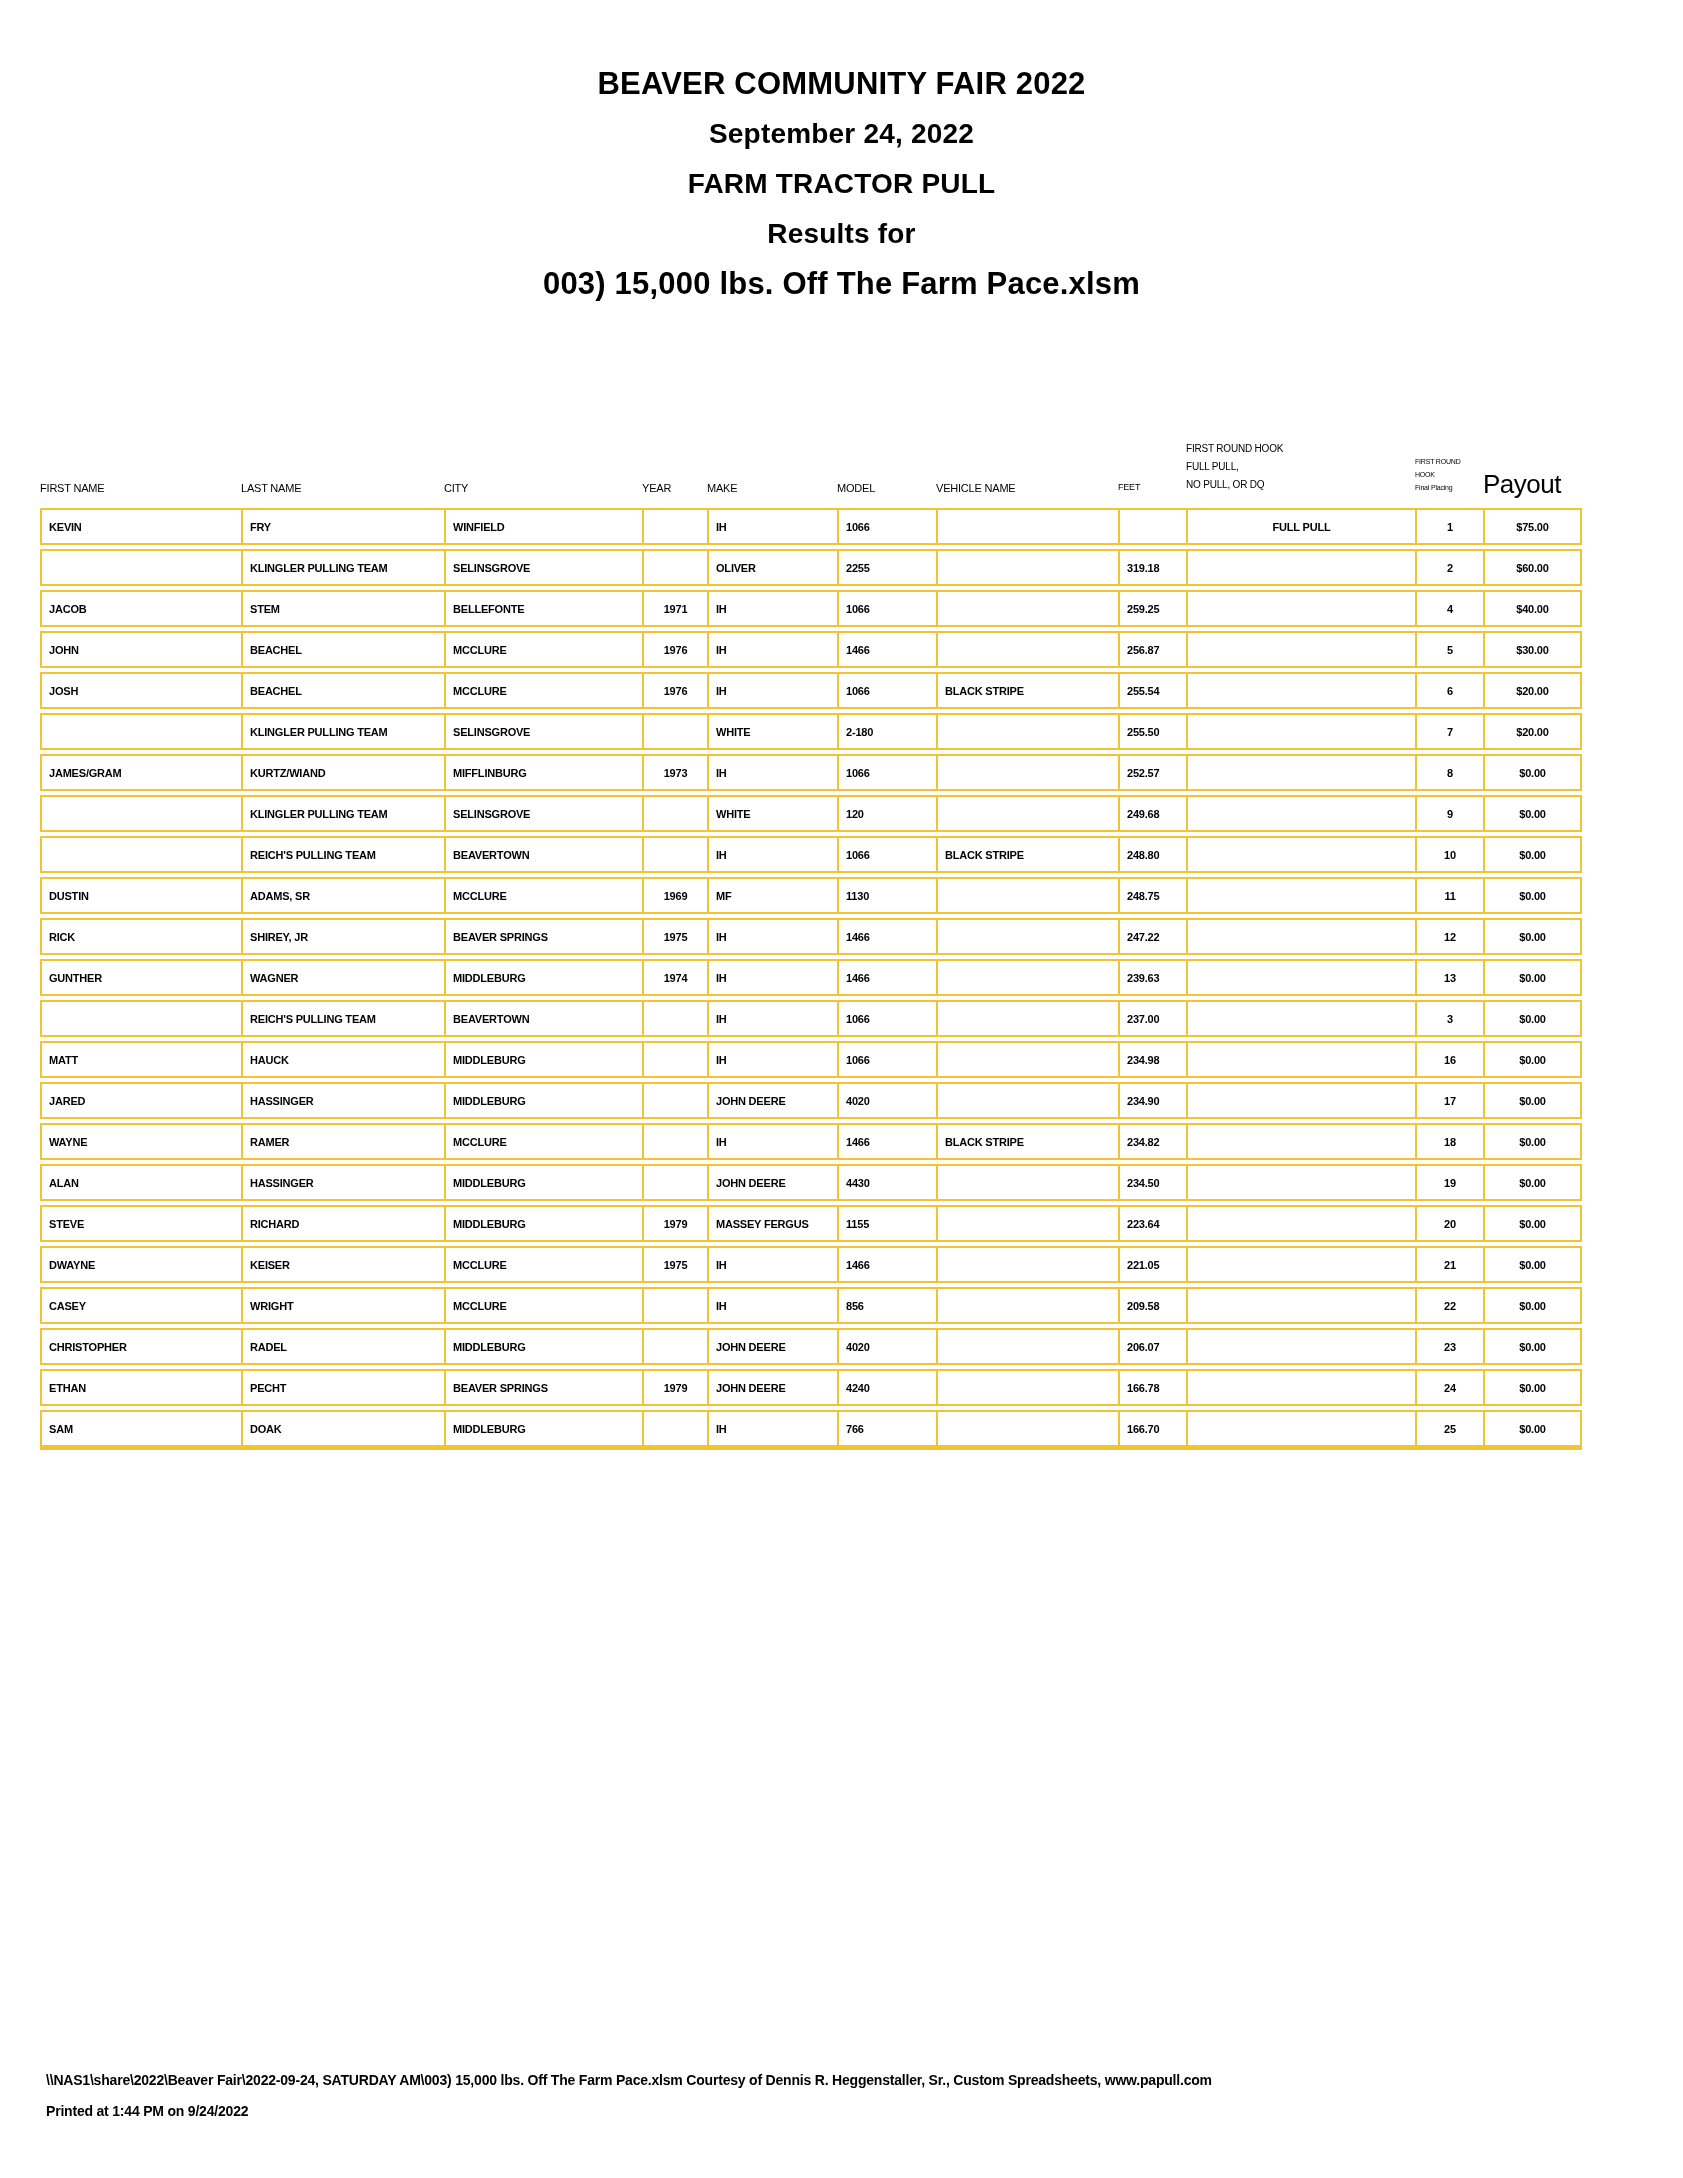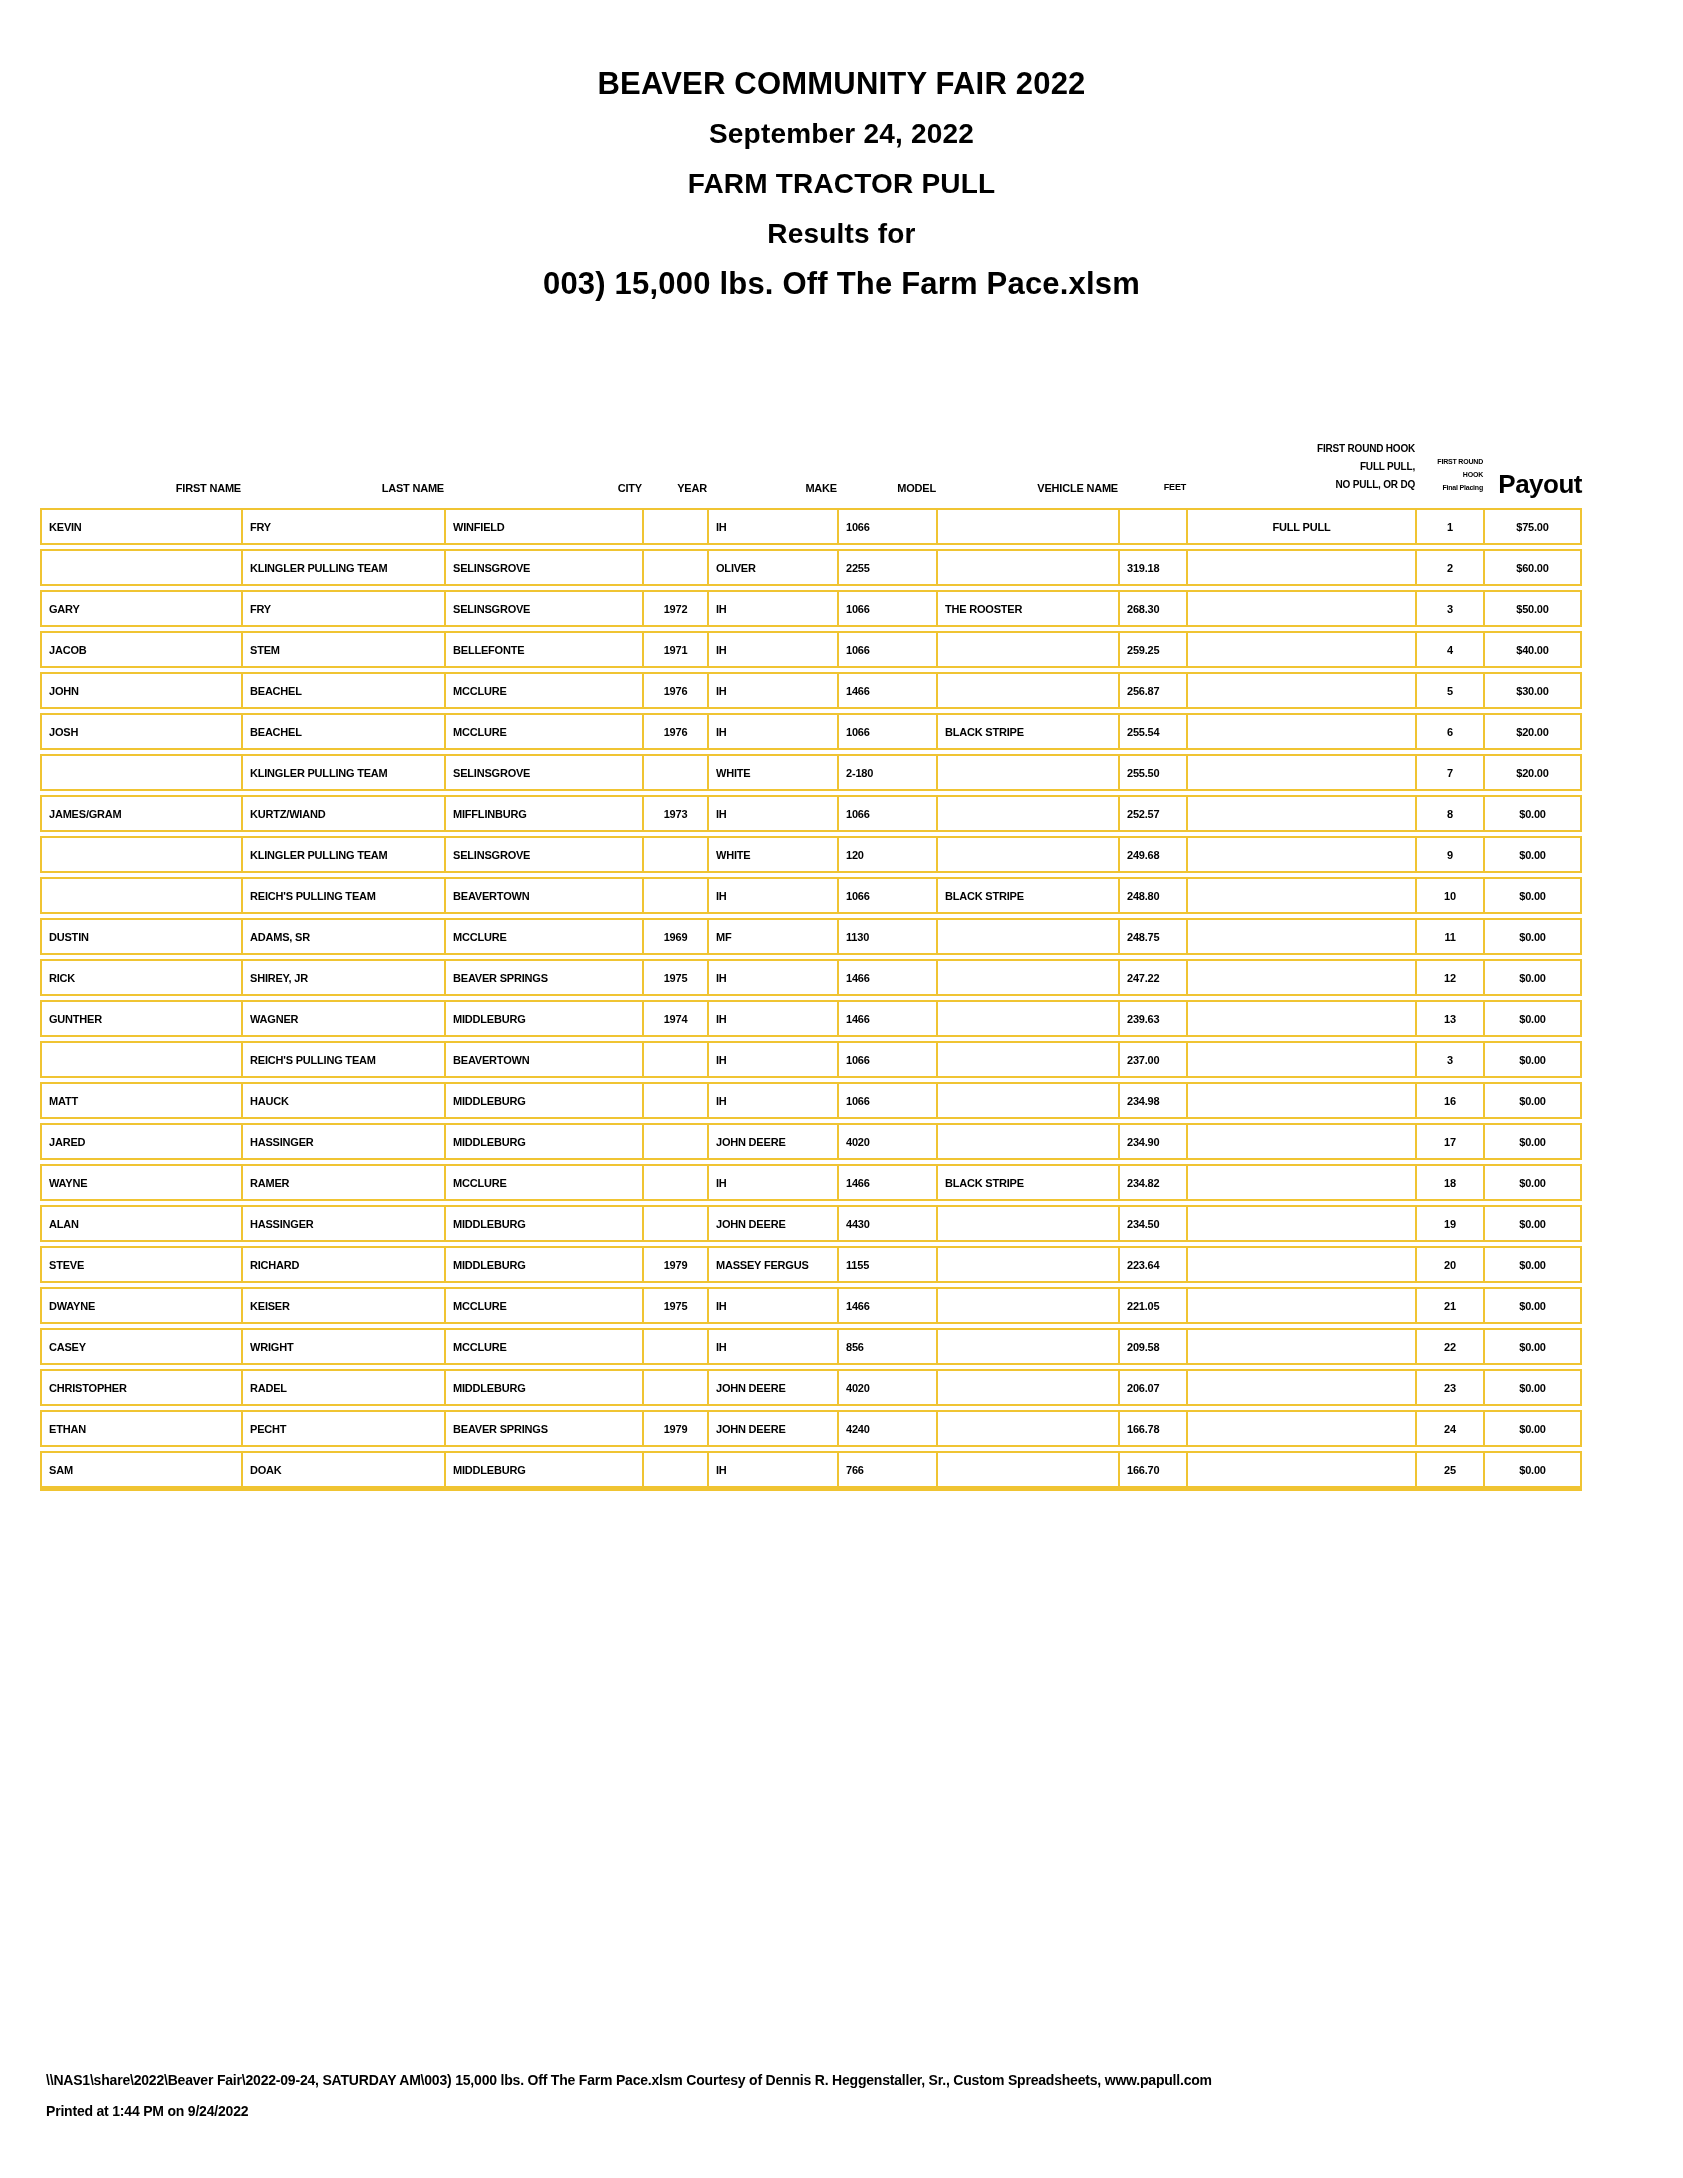--- a/index.html
+++ b/index.html
@@ -8,22 +8,22 @@
     font-family:"Liberation Sans",sans-serif;color:#000;overflow:hidden;
   }
   .titles{text-align:center;padding-top:59px;}
   .t-line{font-weight:bold;letter-spacing:0.2px;}
   .t-big{font-size:31px;line-height:50px;}
   .t-mid{font-size:28px;line-height:50px;}
 
   .table-wrap{margin-top:127px;margin-left:40px;}
   table{border-collapse:separate;border-spacing:0 4px;table-layout:fixed;width:1542px;}
   thead td{
-    border:none;vertical-align:bottom;text-align:right;
-    font-weight:bold;font-size:11px;padding:0 0 10px 0;letter-spacing:-0.2px;
+    border:none;vertical-align:bottom;text-align:left;
+    font-weight:normal;font-size:11px;padding:0 0 10px 0;letter-spacing:-0.2px;
   }
   thead .hdr-small{font-size:9px;padding-bottom:12px;}
   thead .hdr-hook div{font-size:10px;line-height:18px;}
   thead .hdr-placing div{font-size:7px;line-height:13px;}
   thead .hdr-payout{font-size:26px;letter-spacing:-0.5px;padding-bottom:4px;}
   tbody td{
     border-top:2px solid var(--gold);border-bottom:2px solid var(--gold);
     border-left:2px solid var(--gold);
     height:31px;font-size:11px;font-weight:bold;letter-spacing:-0.2px;
     vertical-align:middle;overflow:hidden;white-space:nowrap;background:#fff;
@@ -105,33 +105,20 @@
           <td class="ac"></td>
           <td class="al">OLIVER</td>
           <td class="al">2255</td>
           <td class="al"></td>
           <td class="al">319.18</td>
           <td class="ac"></td>
           <td class="ac">2</td>
           <td class="ac">$60.00</td>
         </tr>
         <tr>
-          <td class="al">GARY</td>
-          <td class="al">FRY</td>
-          <td class="al">SELINSGROVE</td>
-          <td class="ac">1972</td>
-          <td class="al">IH</td>
-          <td class="al">1066</td>
-          <td class="al">THE ROOSTER</td>
-          <td class="al">268.30</td>
-          <td class="ac"></td>
-          <td class="ac">3</td>
-          <td class="ac">$50.00</td>
-        </tr>
-        <tr>
           <td class="al">JACOB</td>
           <td class="al">STEM</td>
           <td class="al">BELLEFONTE</td>
           <td class="ac">1971</td>
           <td class="al">IH</td>
           <td class="al">1066</td>
           <td class="al"></td>
           <td class="al">259.25</td>
           <td class="ac"></td>
           <td class="ac">4</td>

